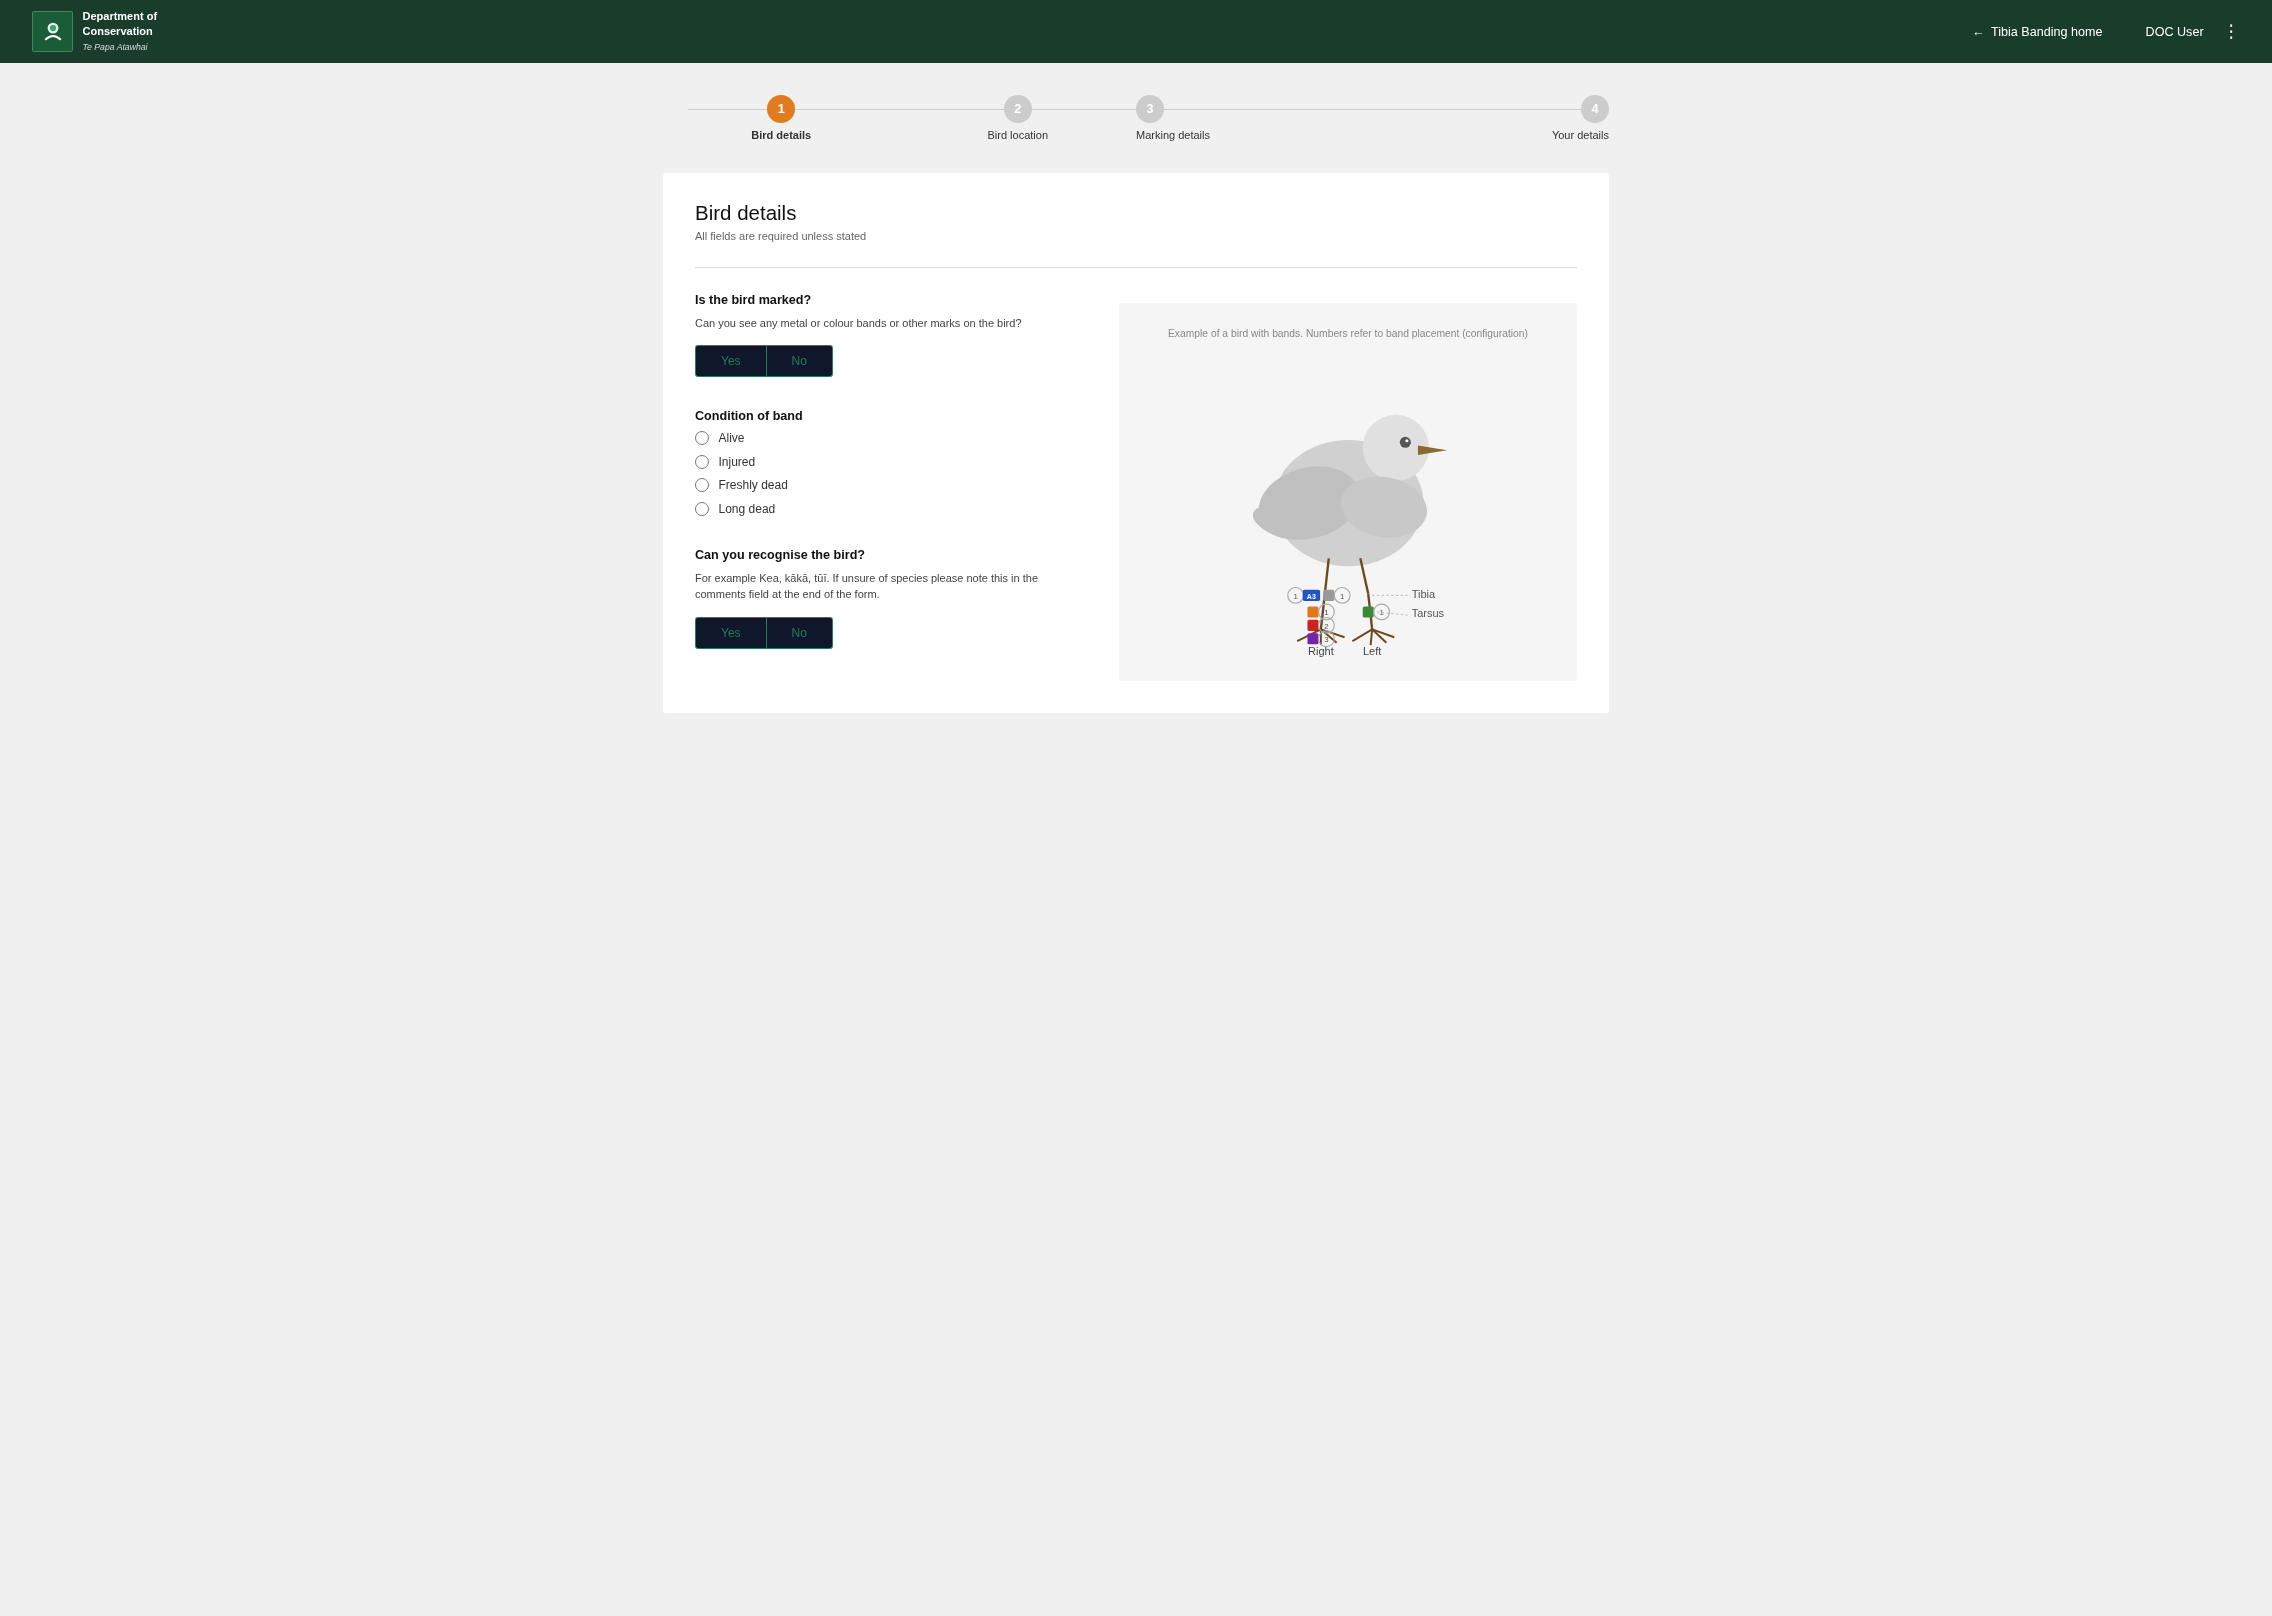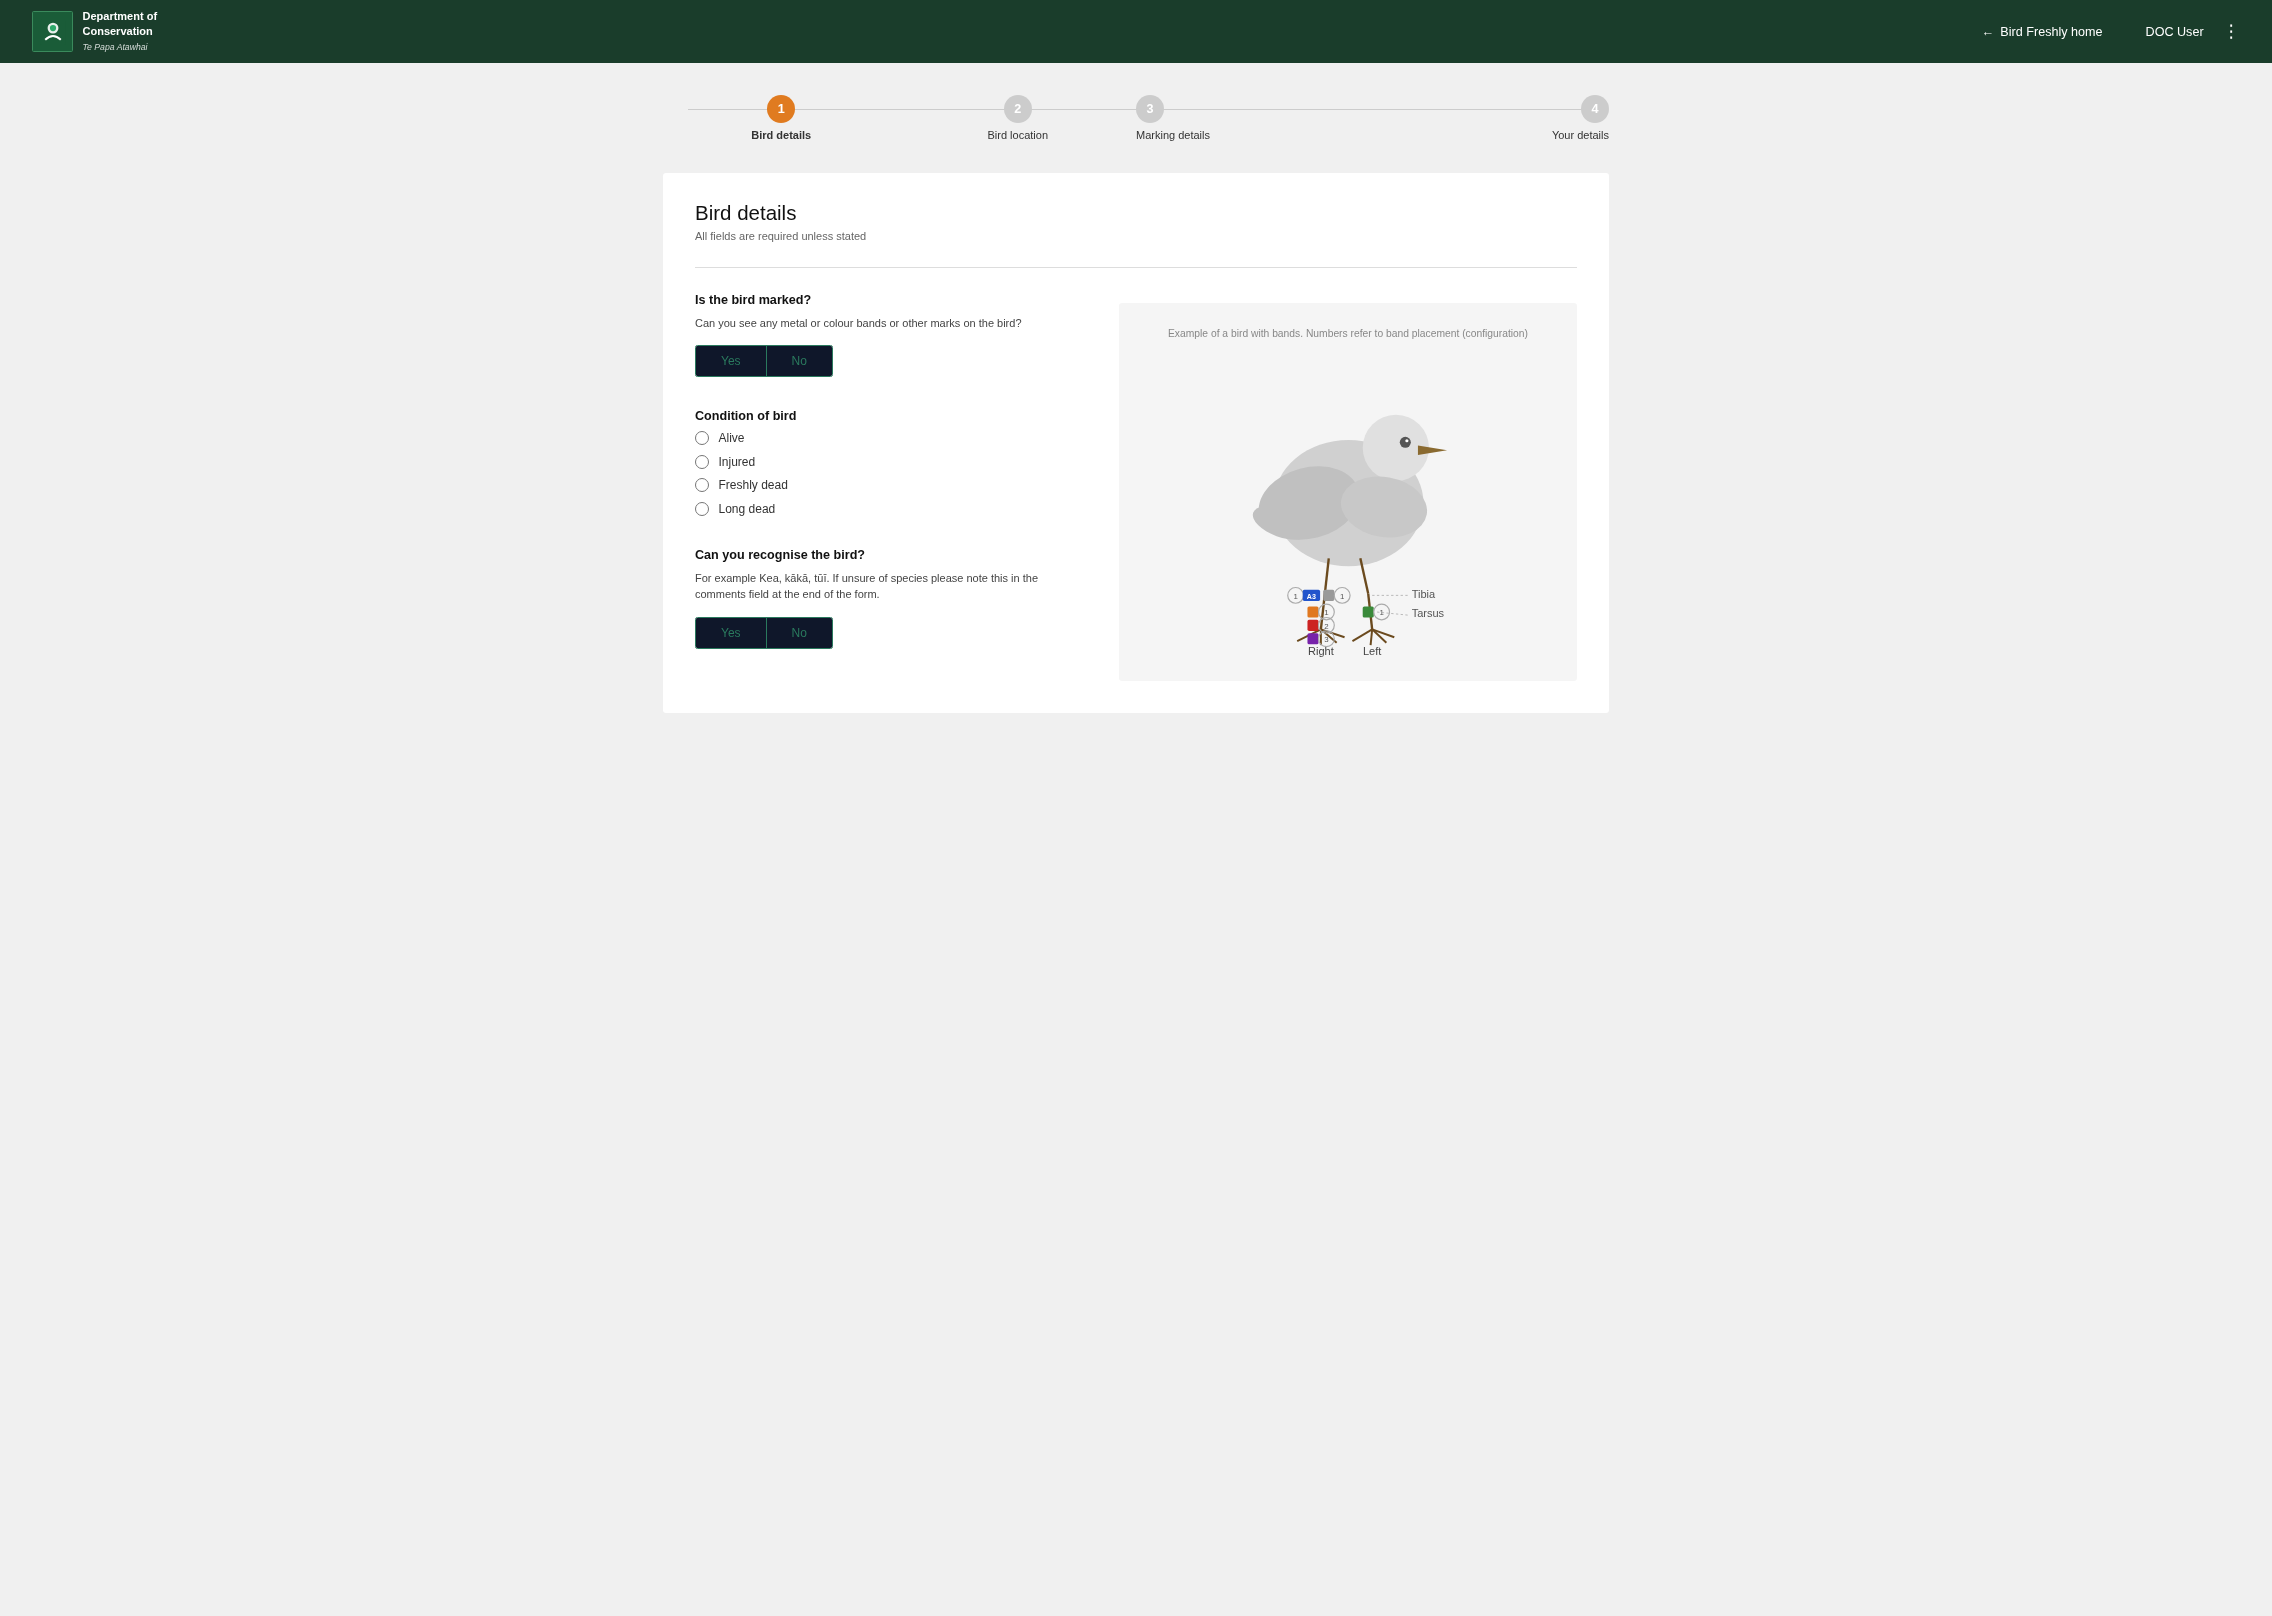--- a/index.html
+++ b/index.html
@@ -264,21 +264,21 @@
       </svg>
     </div>
     <div class="logo-text">
       <strong>Department of<br>Conservation</strong><br>
       <em>Te Papa Atawhai</em>
     </div>
   </div>
   <div class="header-right">
     <a class="header-home-link" href="#">
       <span>←</span>
-      <span>Bird Freshly home</span>
+      <span>Tibia Banding home</span>
     </a>
     <span class="header-user">DOC User</span>
     <span class="header-menu">⋮</span>
   </div>
 </header>
 
 <div class="main-content">
 
   <div class="stepper">
     <div class="stepper-line"></div>
@@ -313,21 +313,21 @@
         <div class="question-section">
           <p class="question-title">Is the bird marked?</p>
           <p class="question-desc">Can you see any metal or colour bands or other marks on the bird?</p>
           <div class="yn-buttons">
             <button class="yn-btn">Yes</button>
             <button class="yn-btn">No</button>
           </div>
         </div>
 
         <div class="question-section">
-          <p class="question-title">Condition of bird</p>
+          <p class="question-title">Condition of band</p>
           <div class="radio-group">
             <label class="radio-item">
               <input type="radio" name="condition" value="alive" style="">
               <span>Alive</span>
             </label>
             <label class="radio-item">
               <input type="radio" name="condition" value="injured" style="">
               <span>Injured</span>
             </label>
             <label class="radio-item">

